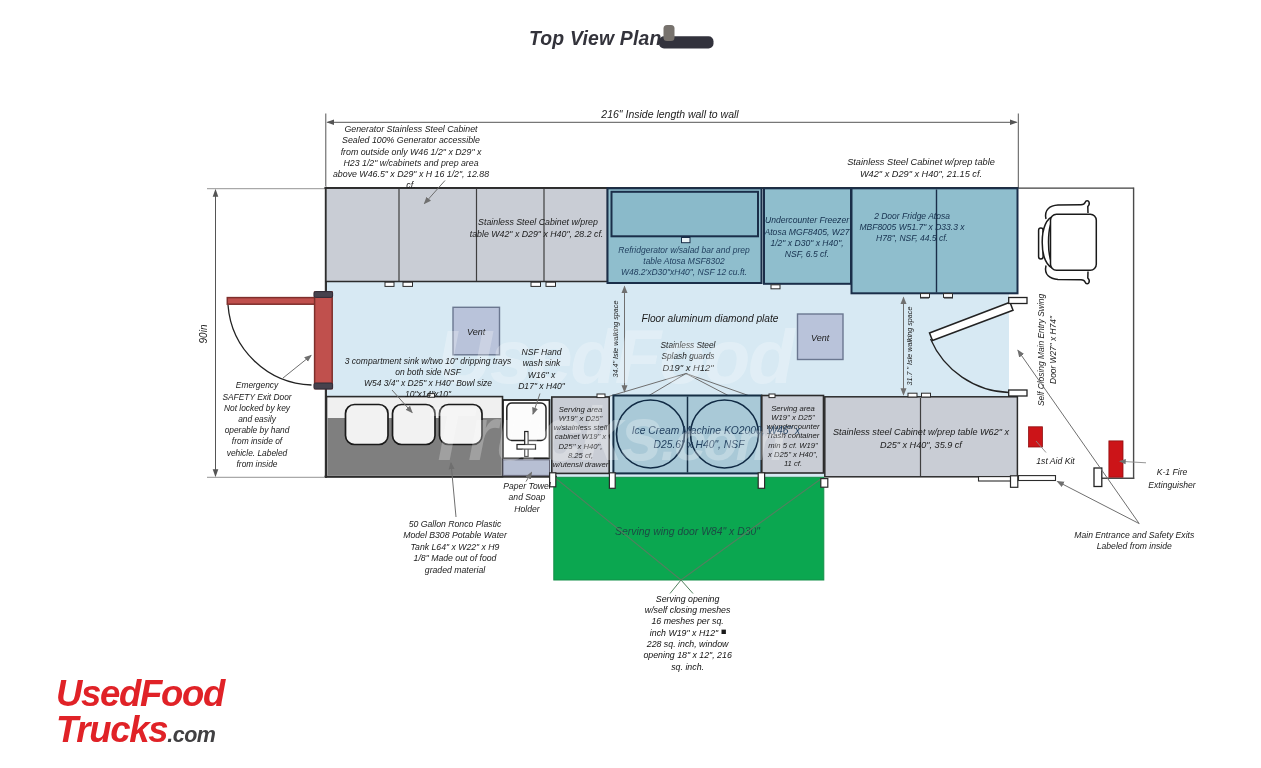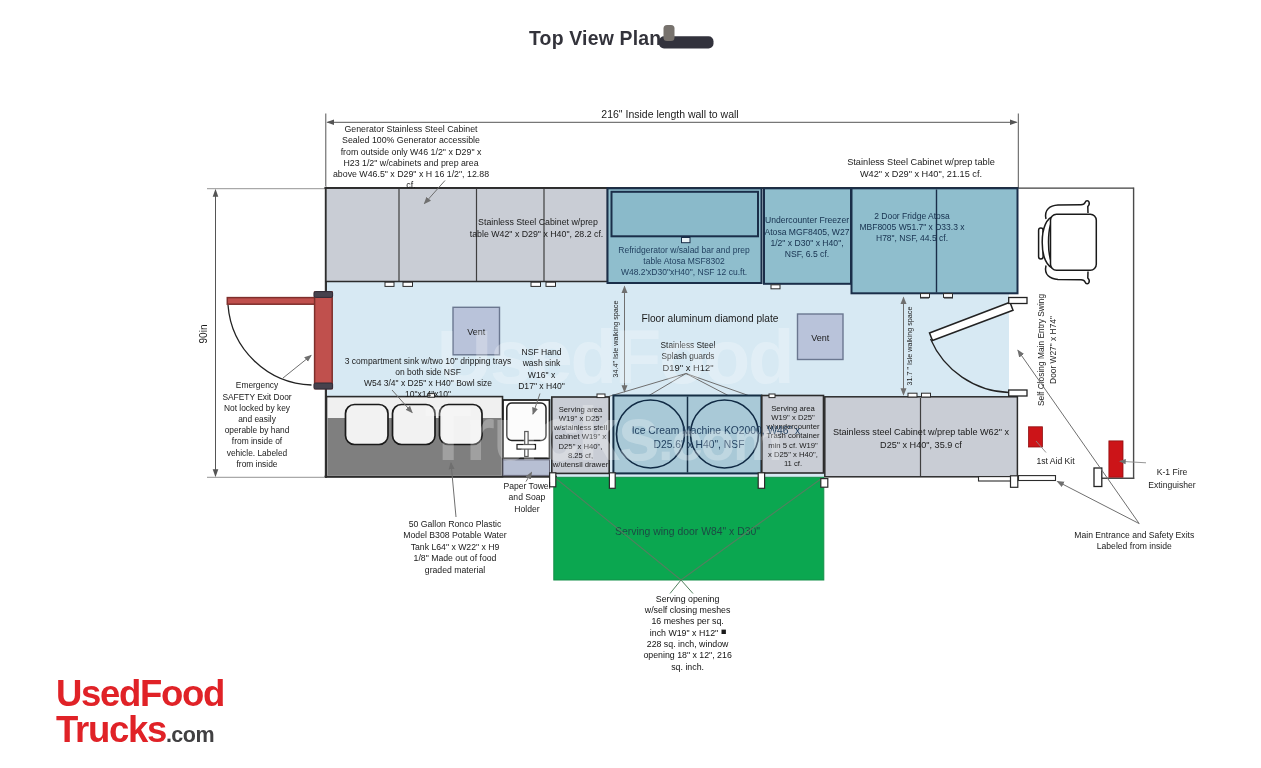--- a/index.html
+++ b/index.html
@@ -1,16 +1,16 @@
 <!DOCTYPE html>
 <html><head>
 <meta charset="utf-8">
 <style>
 html,body{margin:0;padding:0;background:#ffffff;}
-#page{position:relative;width:1261px;height:768px;background:#ffffff;overflow:hidden;}
+#page{position:relative;width:1261px;height:768px;background:#ffffff;overflow:hidden;font-style:italic;}
 svg{position:absolute;left:0;top:0;}
 text{font-family:"Liberation Sans",sans-serif;}
 </style>
 </head>
 <body>
 <div id="page">
 <svg width="1261" height="768" viewBox="0 0 1261 768">
 <defs>
 <marker id="a" viewBox="0 0 10 10" refX="8.5" refY="5" markerWidth="7.5" markerHeight="7.5" orient="auto-start-reverse">
           <path d="M0,1L10,5L0,9z" fill="#6f6f6f"></path>

